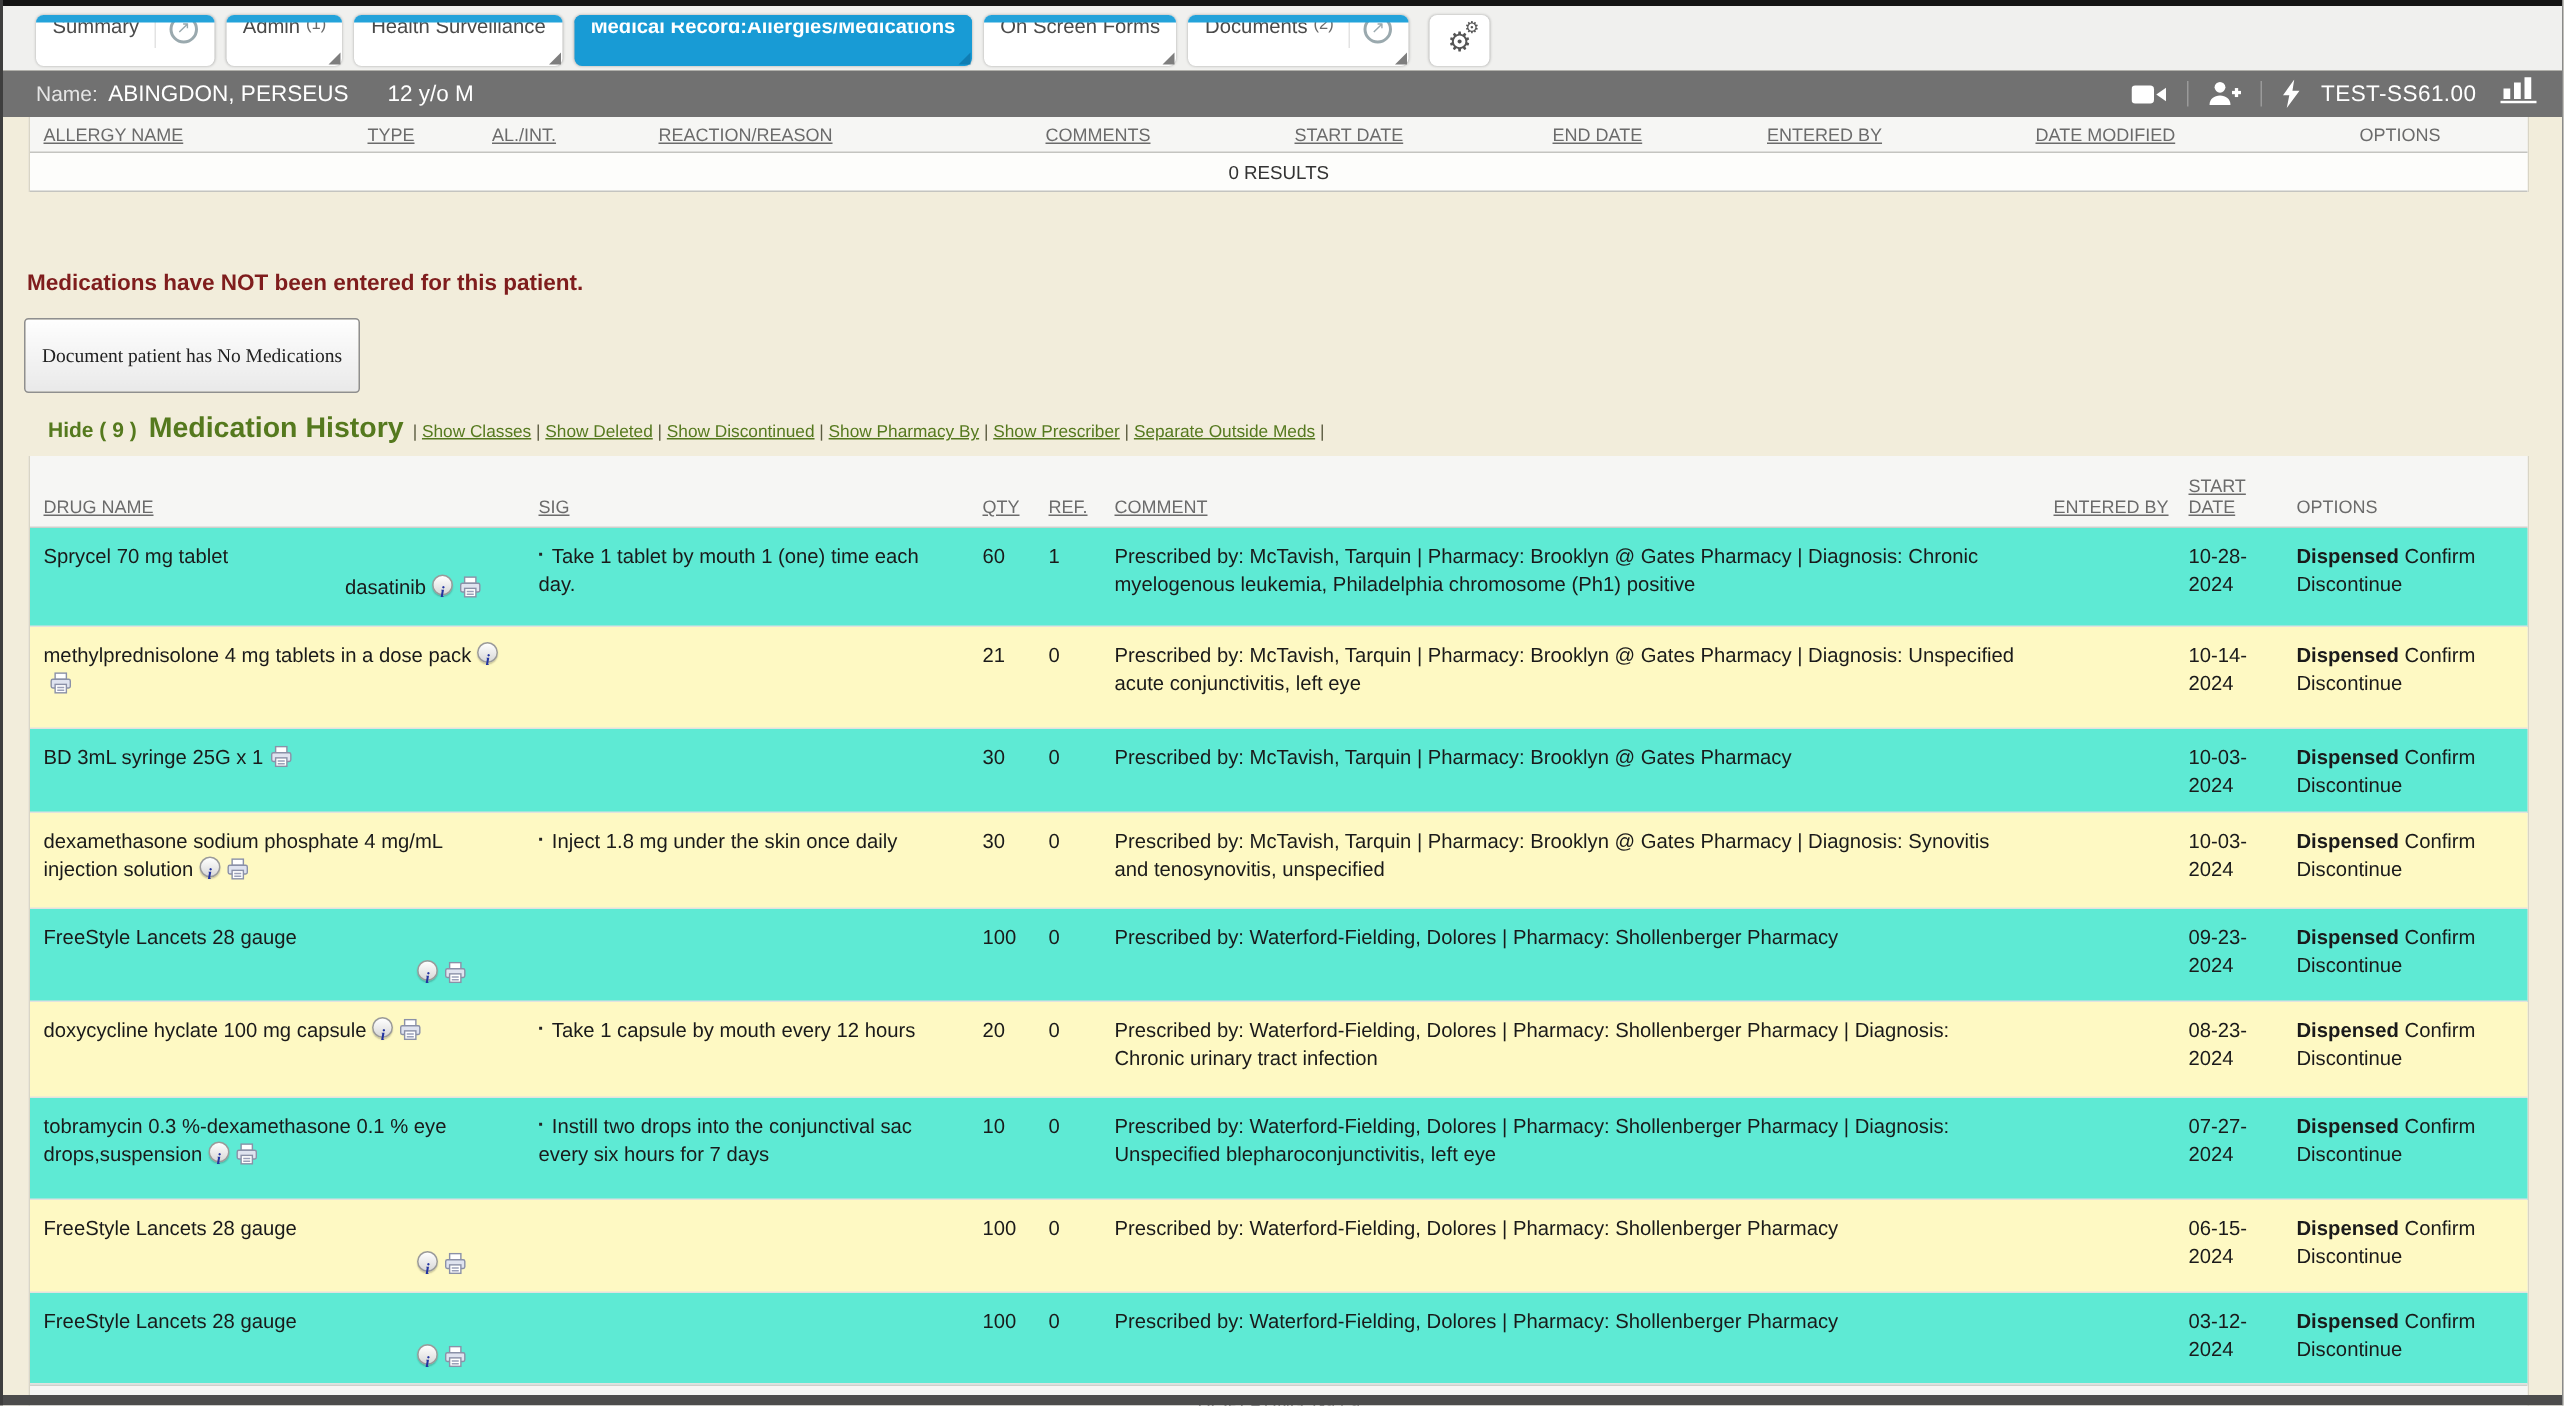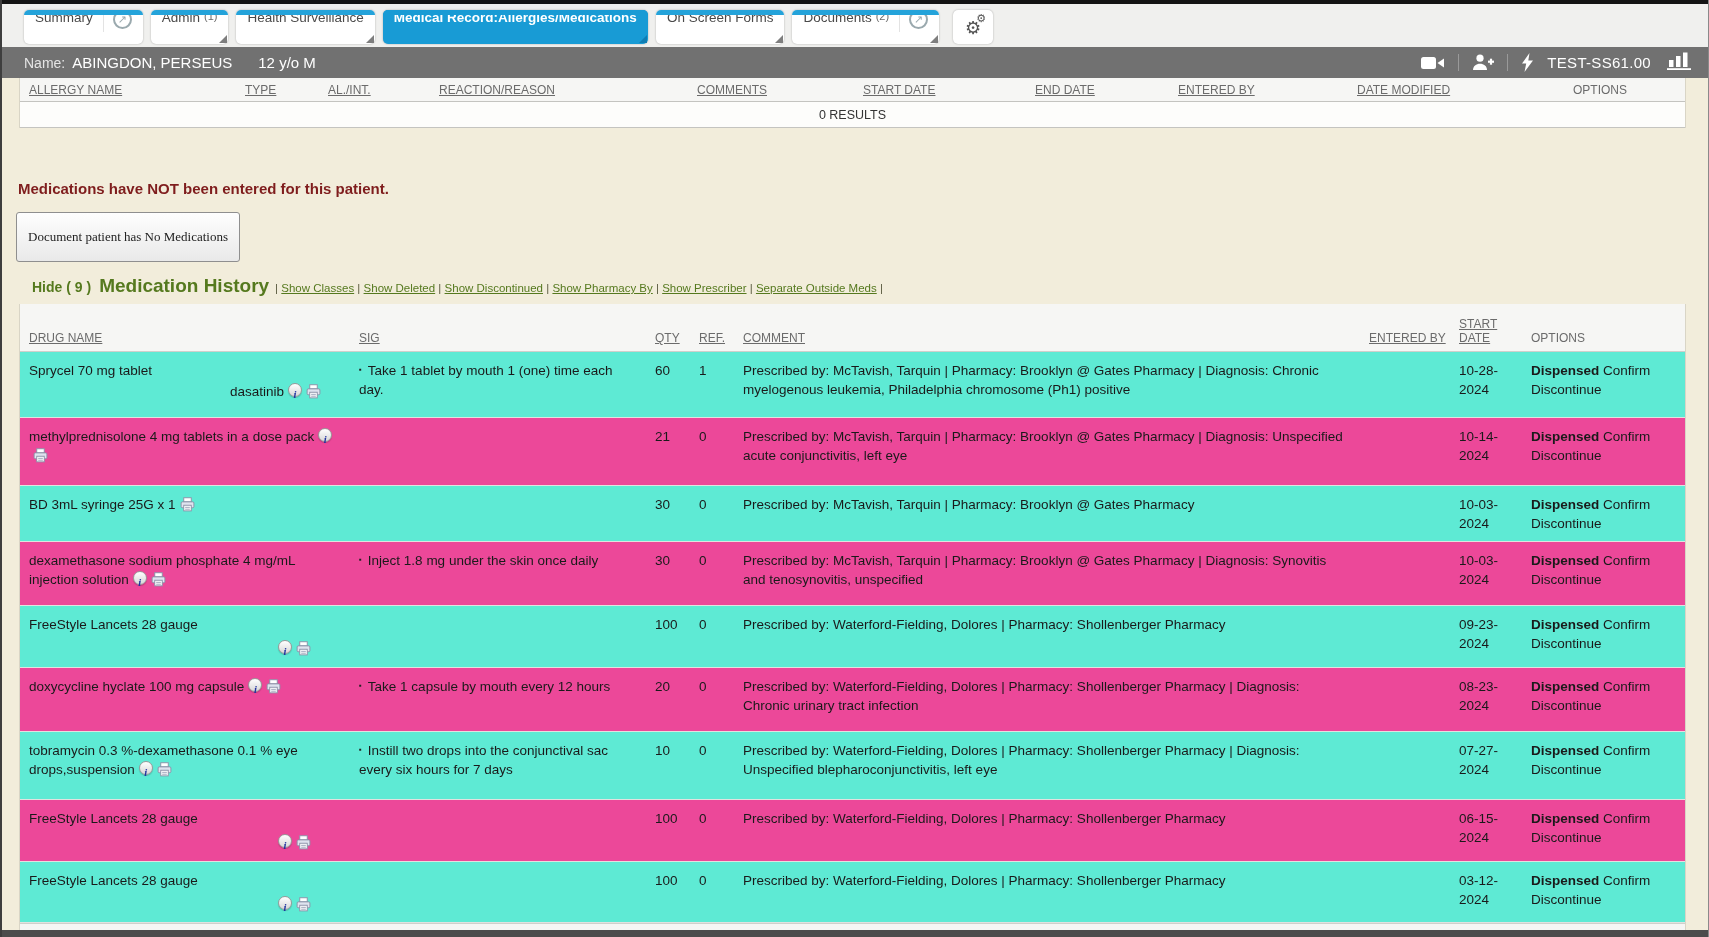--- a/index.html
+++ b/index.html
@@ -61,21 +61,21 @@
   .mhead span.nou{text-decoration:none;}
   .c-drug{width:330px;padding-right:20px;}
   .c-sig{width:296px;padding-right:28px;}
   .c-qty{width:44px;}
   .c-ref{width:44px;}
   .c-com{width:626px;padding-right:26px;}
   .c-ent{width:90px;}
   .c-start{width:72px;padding-right:8px;}
   .c-opt{width:148px;}
   .mrow{display:flex;border-bottom:1px solid #e2e2df;padding:9px 0 8px 9px;line-height:1.42;}
-  .mrow.even{background:#ec4899;}
+  .mrow.even{background:#fef9c3;}
   .mrow.odd{background:#5eead4;}
   .drug-sub{text-align:right;padding-right:18px;margin-top:2px;}
   .drug-iconline{text-align:right;padding-right:28px;margin-top:5px;}
   .bullet{font-size:8px;vertical-align:3px;margin-right:6px;color:#222;}
   .opt-disp{font-weight:bold;}
   .opt-link{cursor:pointer;}
   .r1{min-height:66px}.r2{min-height:68px}.r3{min-height:48px}.r4{min-height:64px}.r5{min-height:62px}
   .r6{min-height:64px}.r7{min-height:68px}.r8{min-height:56px}.r9{min-height:56px}
   .mfoot{height:26px;line-height:25px;text-align:center;font-size:12px;color:#333;background:#f6f6f4;border-top:1px solid #cfcfcb;}
 

